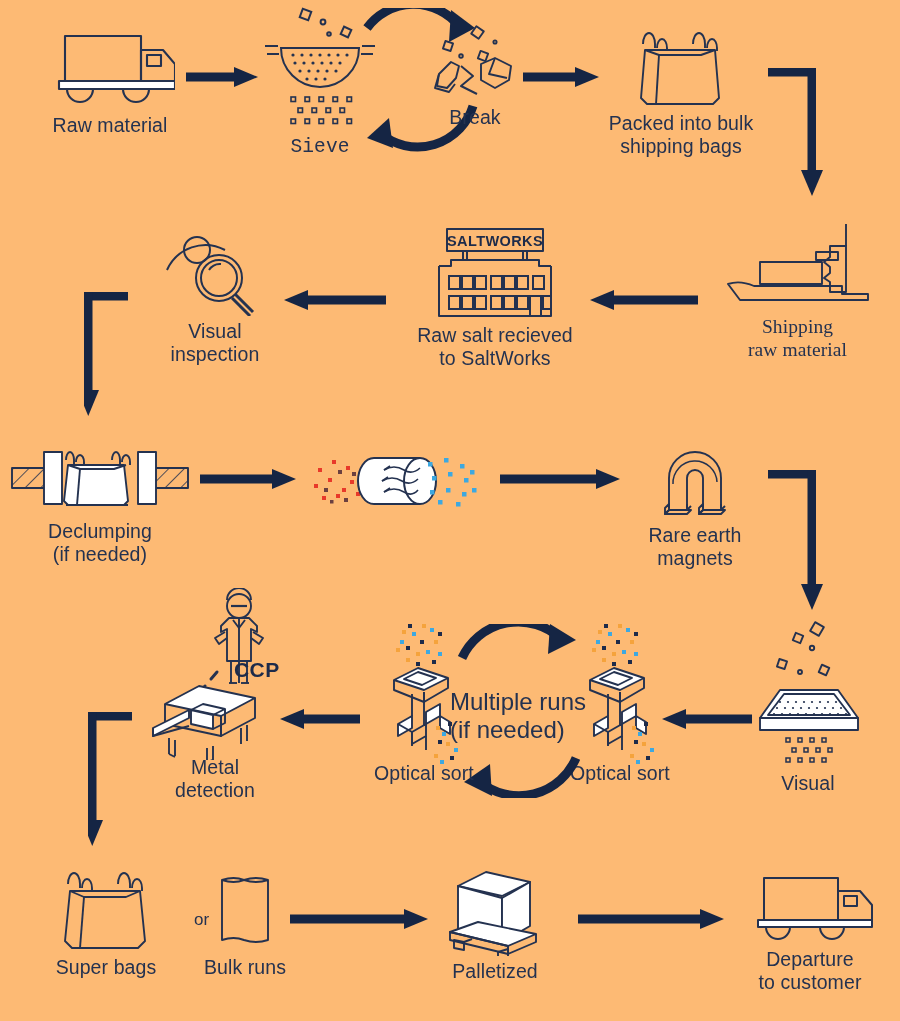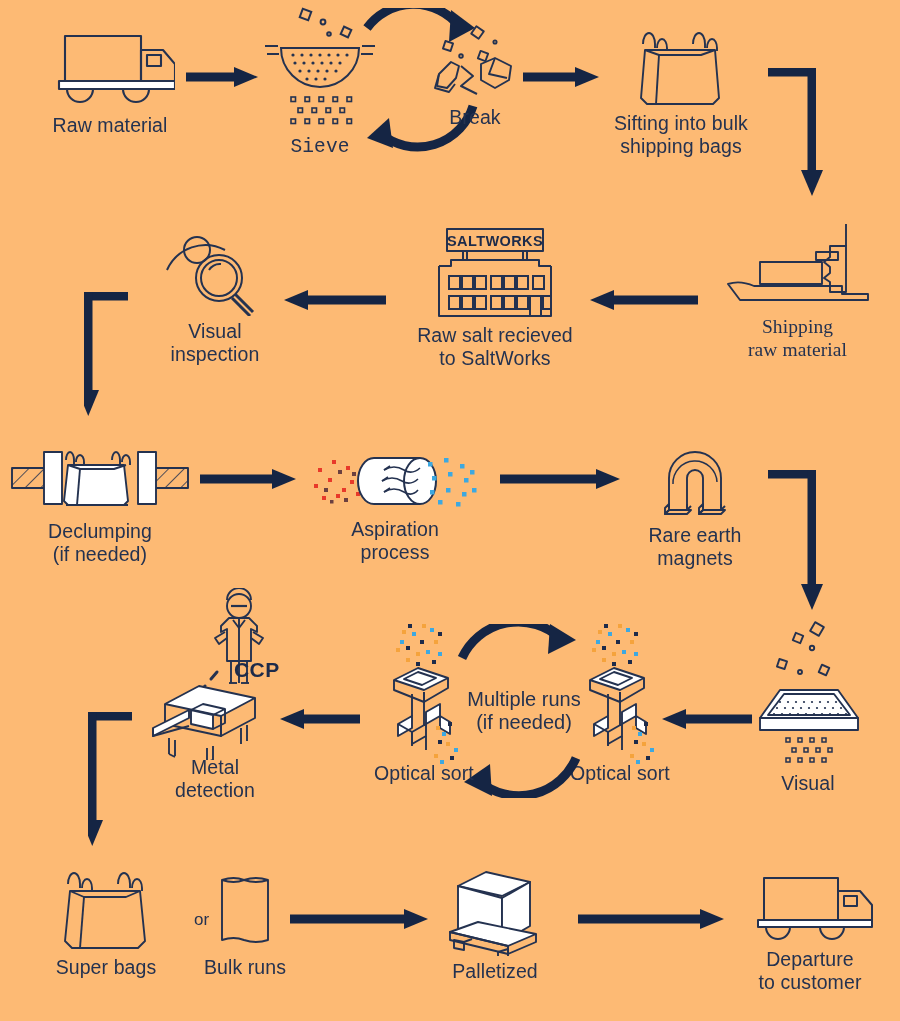--- a/index.html
+++ b/index.html
@@ -39,22 +39,21 @@
     letter-spacing: 0.1px;
     white-space: pre-line;
     font-weight: 400;
   }
   .connector {
     position: absolute;
     line-height: 0;
   }
   .free-label {
     position: absolute;
-    text-align: center;
-    font-size: 20px;
+    font-size: 24px;
     line-height: 1.16;
     color: #243250;
     white-space: pre-line;
   }
   .ccp-label {
     position: absolute;
     font-size: 21px;
     font-weight: bold;
     color: #1d2b4a;
     letter-spacing: 0.4px;
@@ -215,21 +214,21 @@
           <path d="M28 26 a5 9 0 0 1 10 0 l0 3"></path>
           <path d="M64 22 a6 11 0 0 1 12 0 l0 4"></path>
           <path d="M78 26 a5 9 0 0 1 10 0 l0 3"></path>
           <path d="M16 28 l-4 48 l6 6 h66 l6 -6 l-4 -48 z"></path>
           <path d="M16 28 l14 5 h42 l14 -5"></path>
           <path d="M30 33 l-3 49"></path>
           <path d="M18 82 h66"></path>
         </g>
       </svg>
     </span>
-    <span class="node-label">Sifting into bulk
+    <span class="node-label">Packed into bulk
 shipping bags</span>
   </div>
 
   <div class="connector" style="left:768px; top:68px;">
     <svg width="66" height="130" viewBox="0 0 66 130">
       <g fill="#152544">
         <rect x="0" y="0" width="48" height="8.5"></rect>
         <rect x="39.5" y="0" width="8.5" height="108"></rect>
         <polygon points="33,102 44,128 55,102"></polygon>
       </g>
@@ -440,22 +439,20 @@
           <rect x="118" y="42" width="4.5" height="4.5"></rect>
             <rect x="134" y="40" width="4.5" height="4.5"></rect>
             <rect x="150" y="44" width="4.5" height="4.5"></rect>
           <rect x="126" y="52" width="4.5" height="4.5"></rect>
             <rect x="144" y="54" width="4.5" height="4.5"></rect>
             <rect x="158" y="22" width="4.5" height="4.5"></rect>
           <rect x="160" y="40" width="4.5" height="4.5"></rect>
         </g>
       </svg>
     </span>
-    <span class="node-label">Aspiration
-process</span>
   </div>
 
   <div class="connector" style="left:500px; top:468px;">
     <svg width="122" height="22" viewBox="0 0 122 22">
       <g fill="#152544">
         <rect x="0" y="6.5" width="100" height="9"></rect>
         <polygon points="96,1 120,11 96,21"></polygon>
       </g>
     </svg>
   </div>

